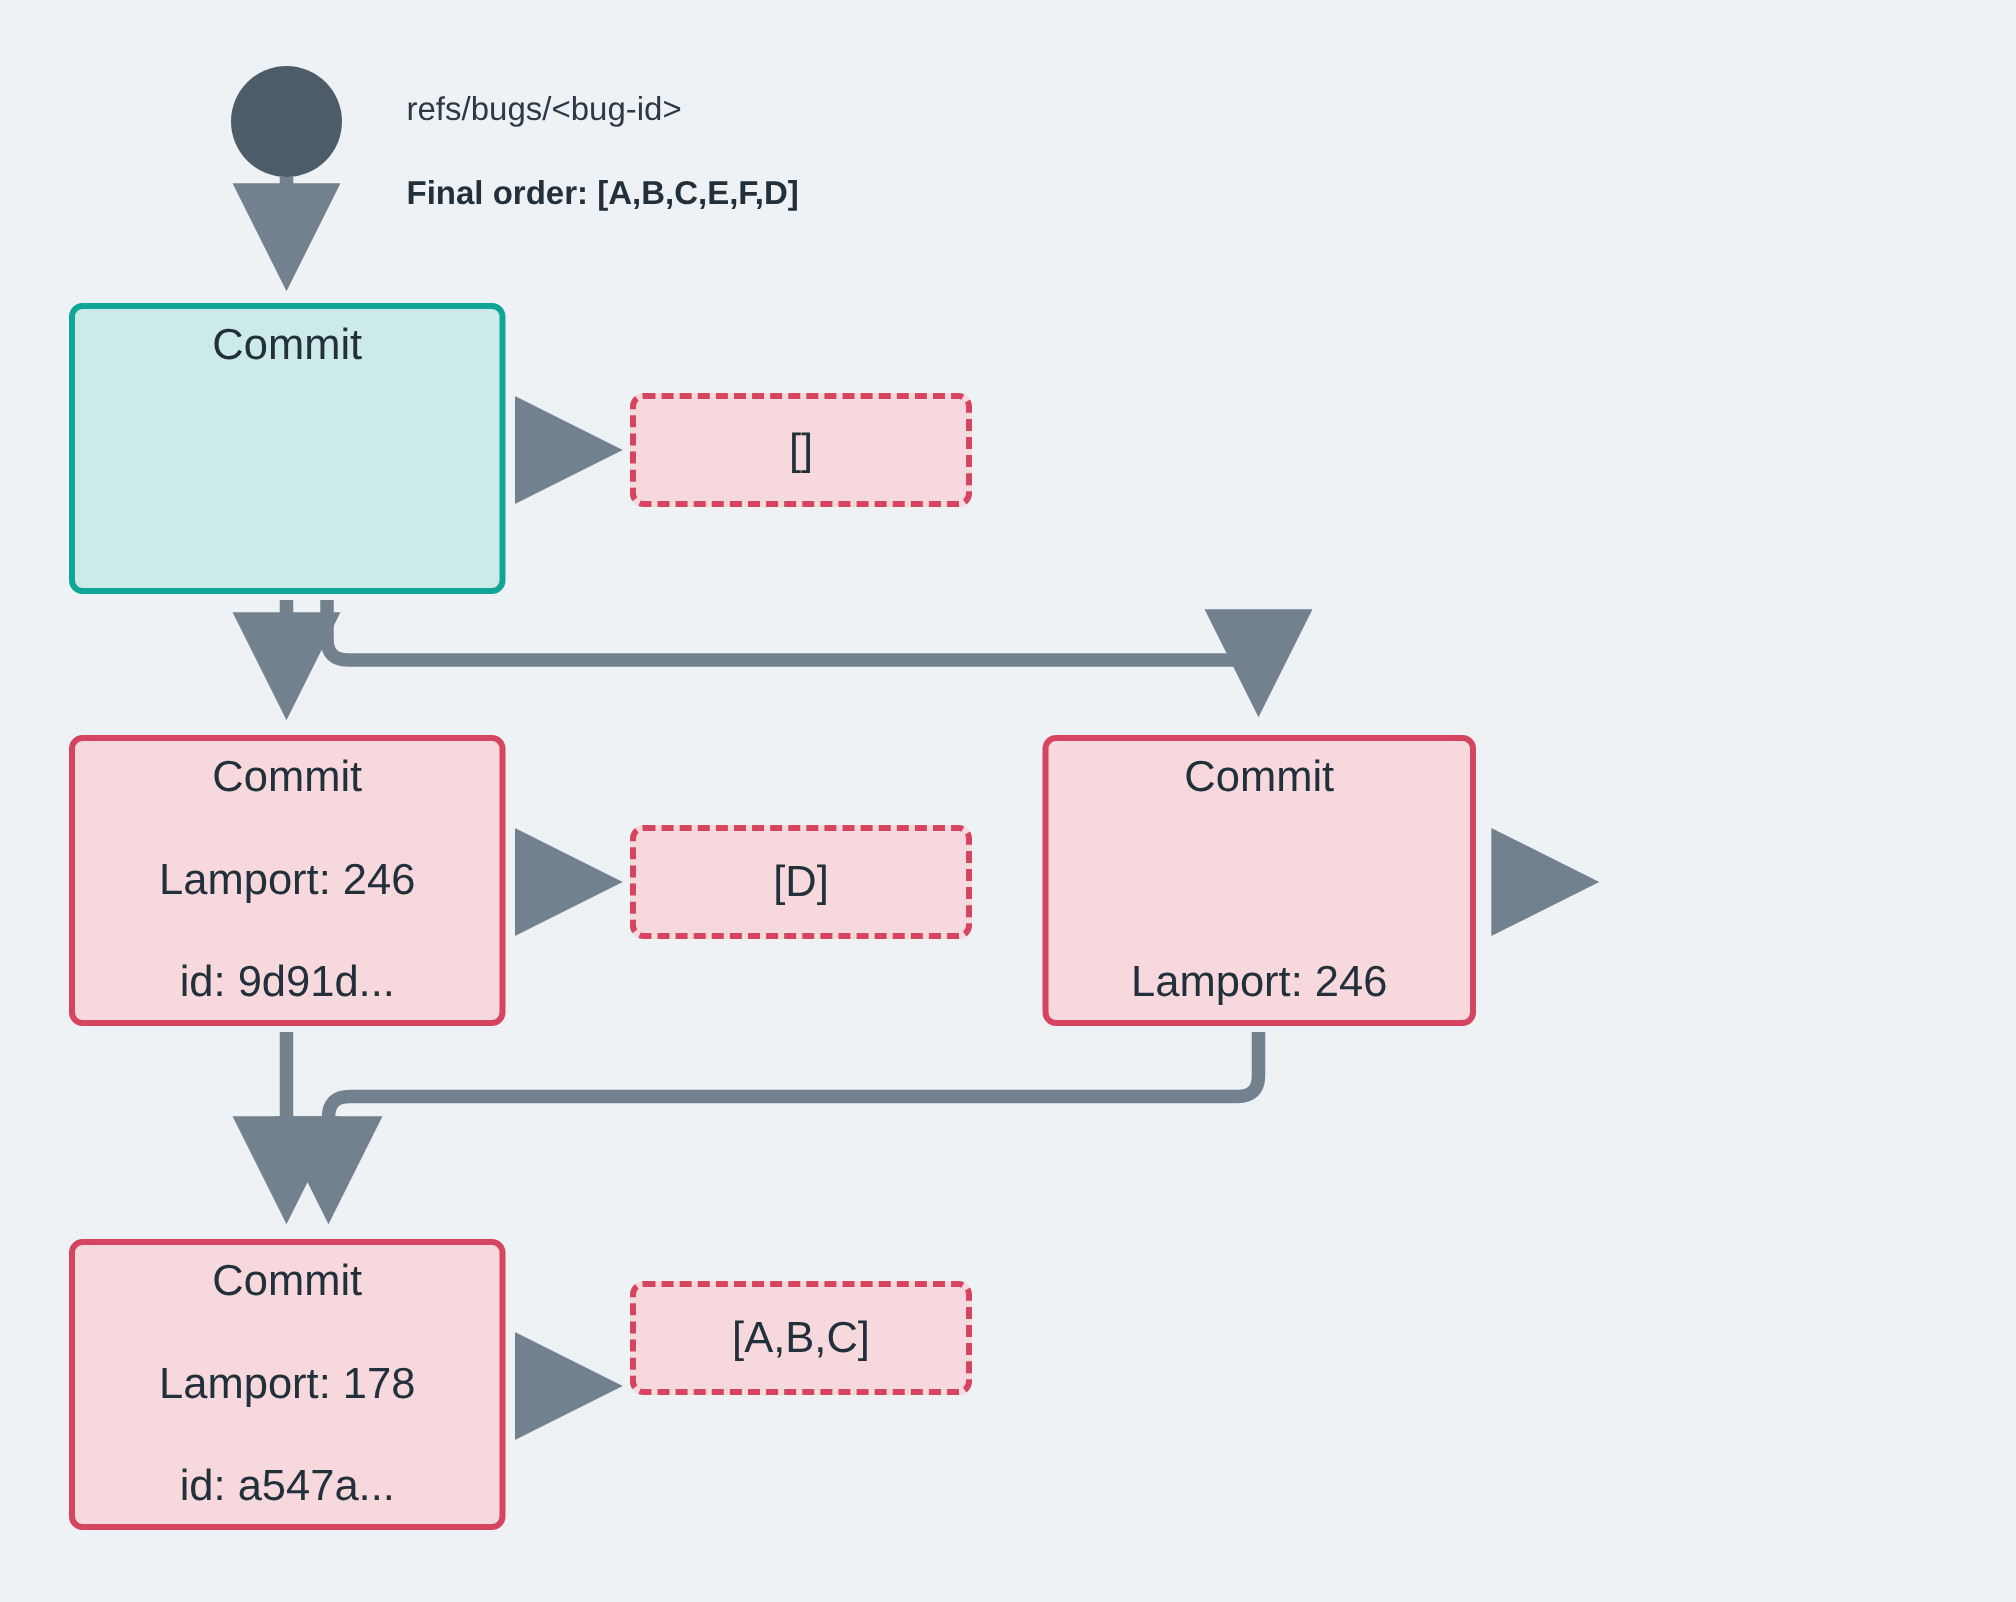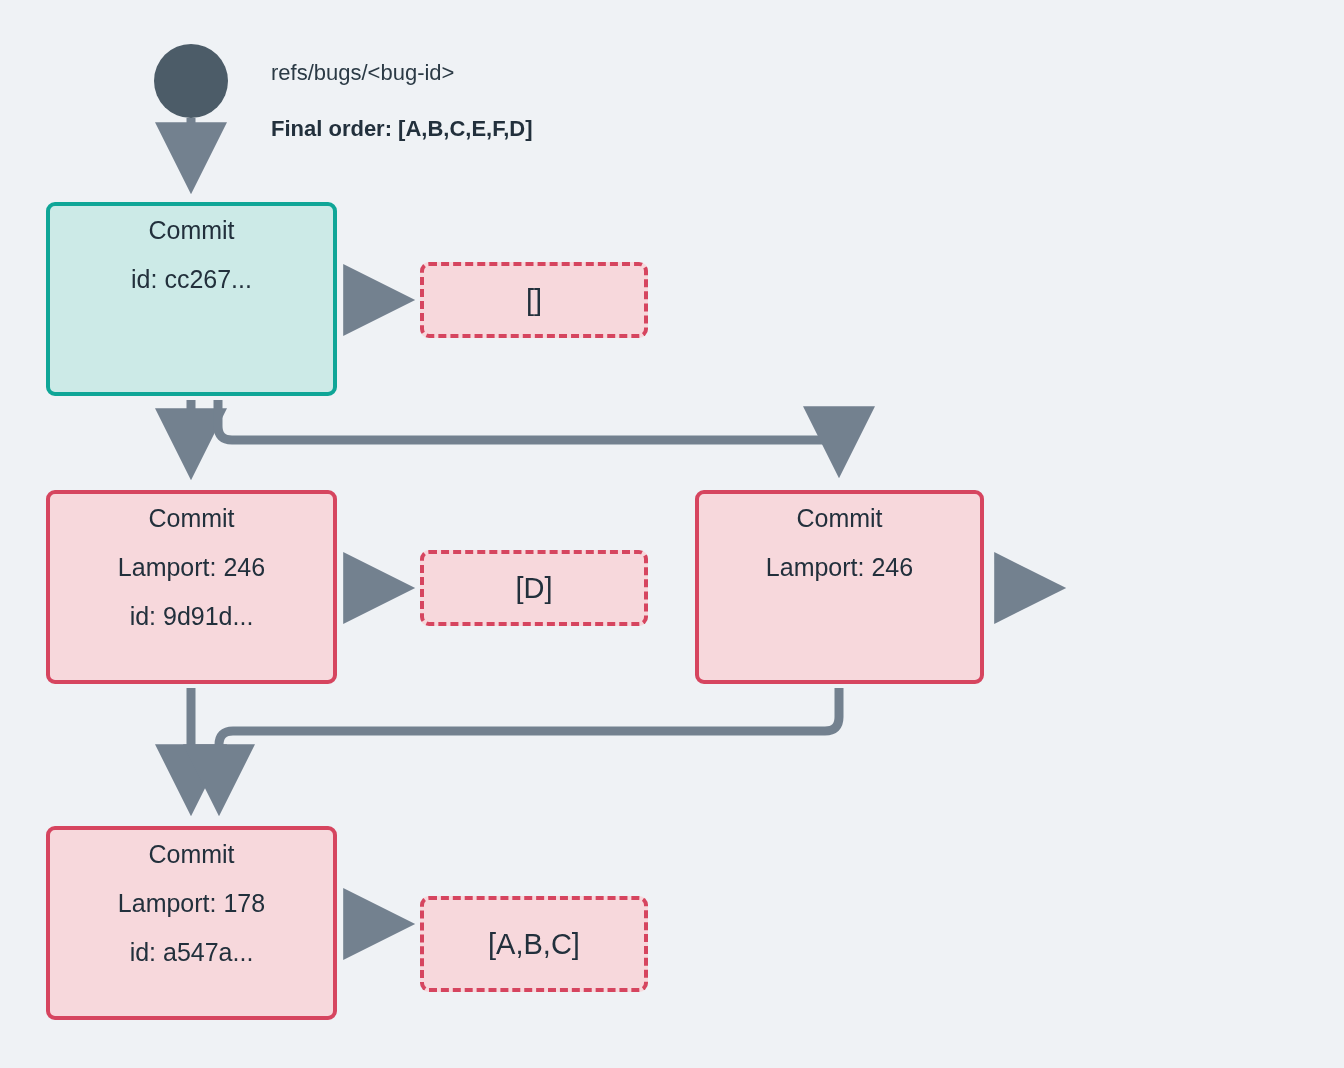--- a/index.html
+++ b/index.html
@@ -51,24 +51,24 @@
   }
 
   
   .commit-node {
     position: absolute;
     box-sizing: border-box;
     border-radius: 9px;
     display: flex;
     flex-direction: column;
     align-items: center;
-    justify-content: flex-start;
+    justify-content: space-between;
     text-align: center;
     color: #22303c;
-    font-size: 25px;
+    font-size: 29px;
     line-height: 49px;
   }
   .commit-node.teal {
     background: #cceae7;
     border: 4px solid #0fa697;
   }
   .commit-node.pink {
     background: #f7d8dc;
     border: 4px solid #d6455f;
   }
@@ -123,21 +123,20 @@
   </svg>
 
   <div class="root-circle" style="left:154px; top:44px;"></div>
 
   <div class="ref-label" style="left:271px; top:56px;">refs/bugs/&lt;bug-id&gt;</div>
 
   <div class="ref-label bold" style="left:271px; top:112px;">Final order: [A,B,C,E,F,D]</div>
 
   <div class="commit-node teal" style="left:46px; top:202px; width:291px; height:194px;">
     <div class="line">Commit</div>
-    <div class="line">id: cc267...</div>
   </div>
   <div class="ops-box" style="left:420px; top:262px; width:228px; height:76px;">
     <span>[]</span>
   </div>
 
   <div class="commit-node pink" style="left:46px; top:490px; width:291px; height:194px;">
     <div class="line">Commit</div>
     <div class="line">Lamport: 246</div>
     <div class="line">id: 9d91d...</div>
   </div>
@@ -148,17 +147,17 @@
   <div class="commit-node pink" style="left:695px; top:490px; width:289px; height:194px;">
     <div class="line">Commit</div>
     <div class="line">Lamport: 246</div>
   </div>
 
   <div class="commit-node pink" style="left:46px; top:826px; width:291px; height:194px;">
     <div class="line">Commit</div>
     <div class="line">Lamport: 178</div>
     <div class="line">id: a547a...</div>
   </div>
-  <div class="ops-box" style="left:420px; top:896px; width:228px; height:96px;">
+  <div class="ops-box" style="left:420px; top:854px; width:228px; height:76px;">
     <span>[A,B,C]</span>
   </div>
 
 </div>
 
 </body></html>

